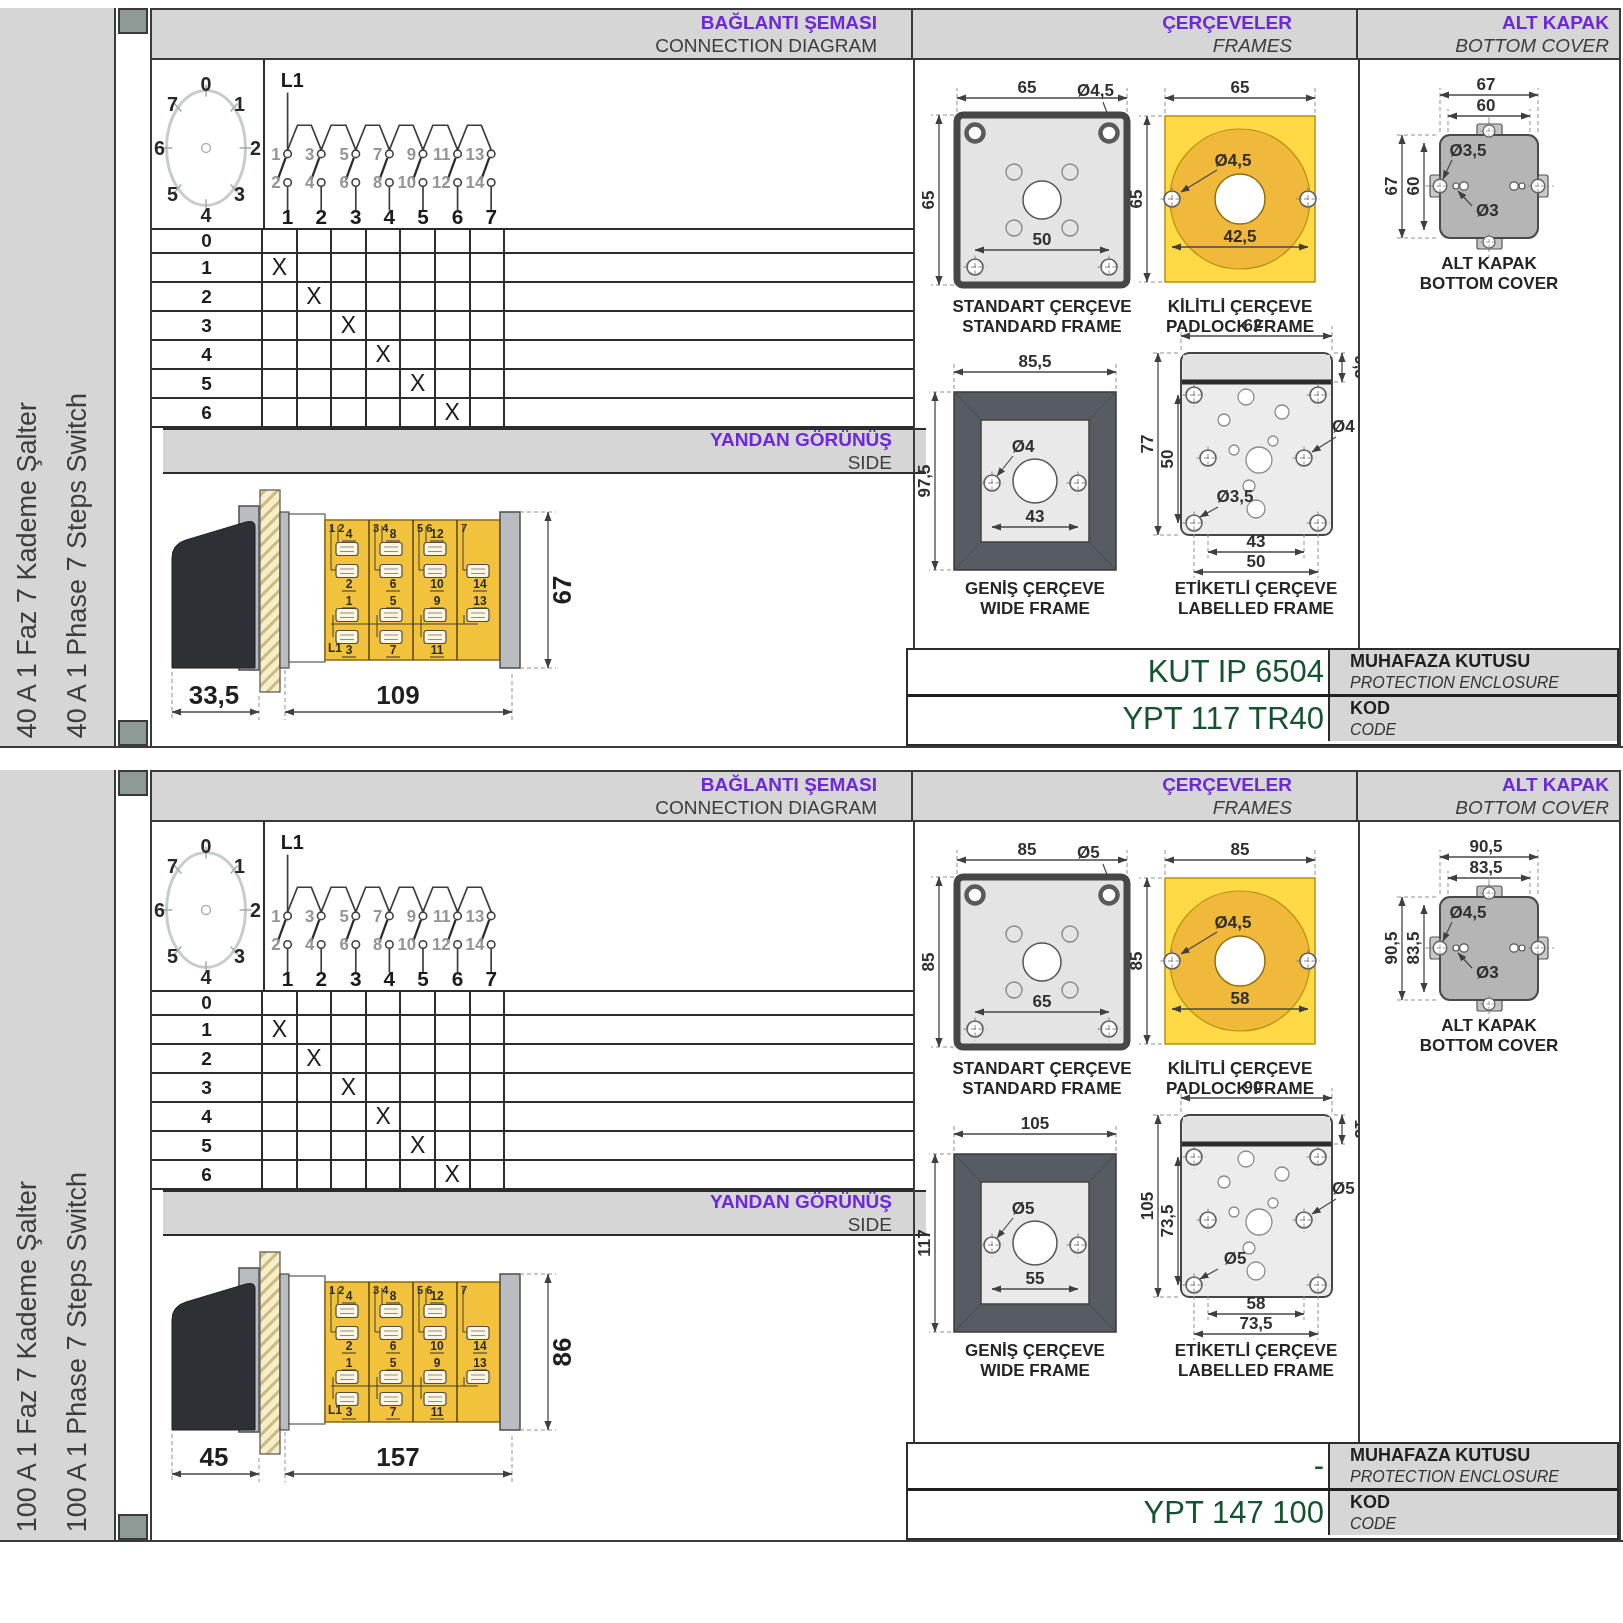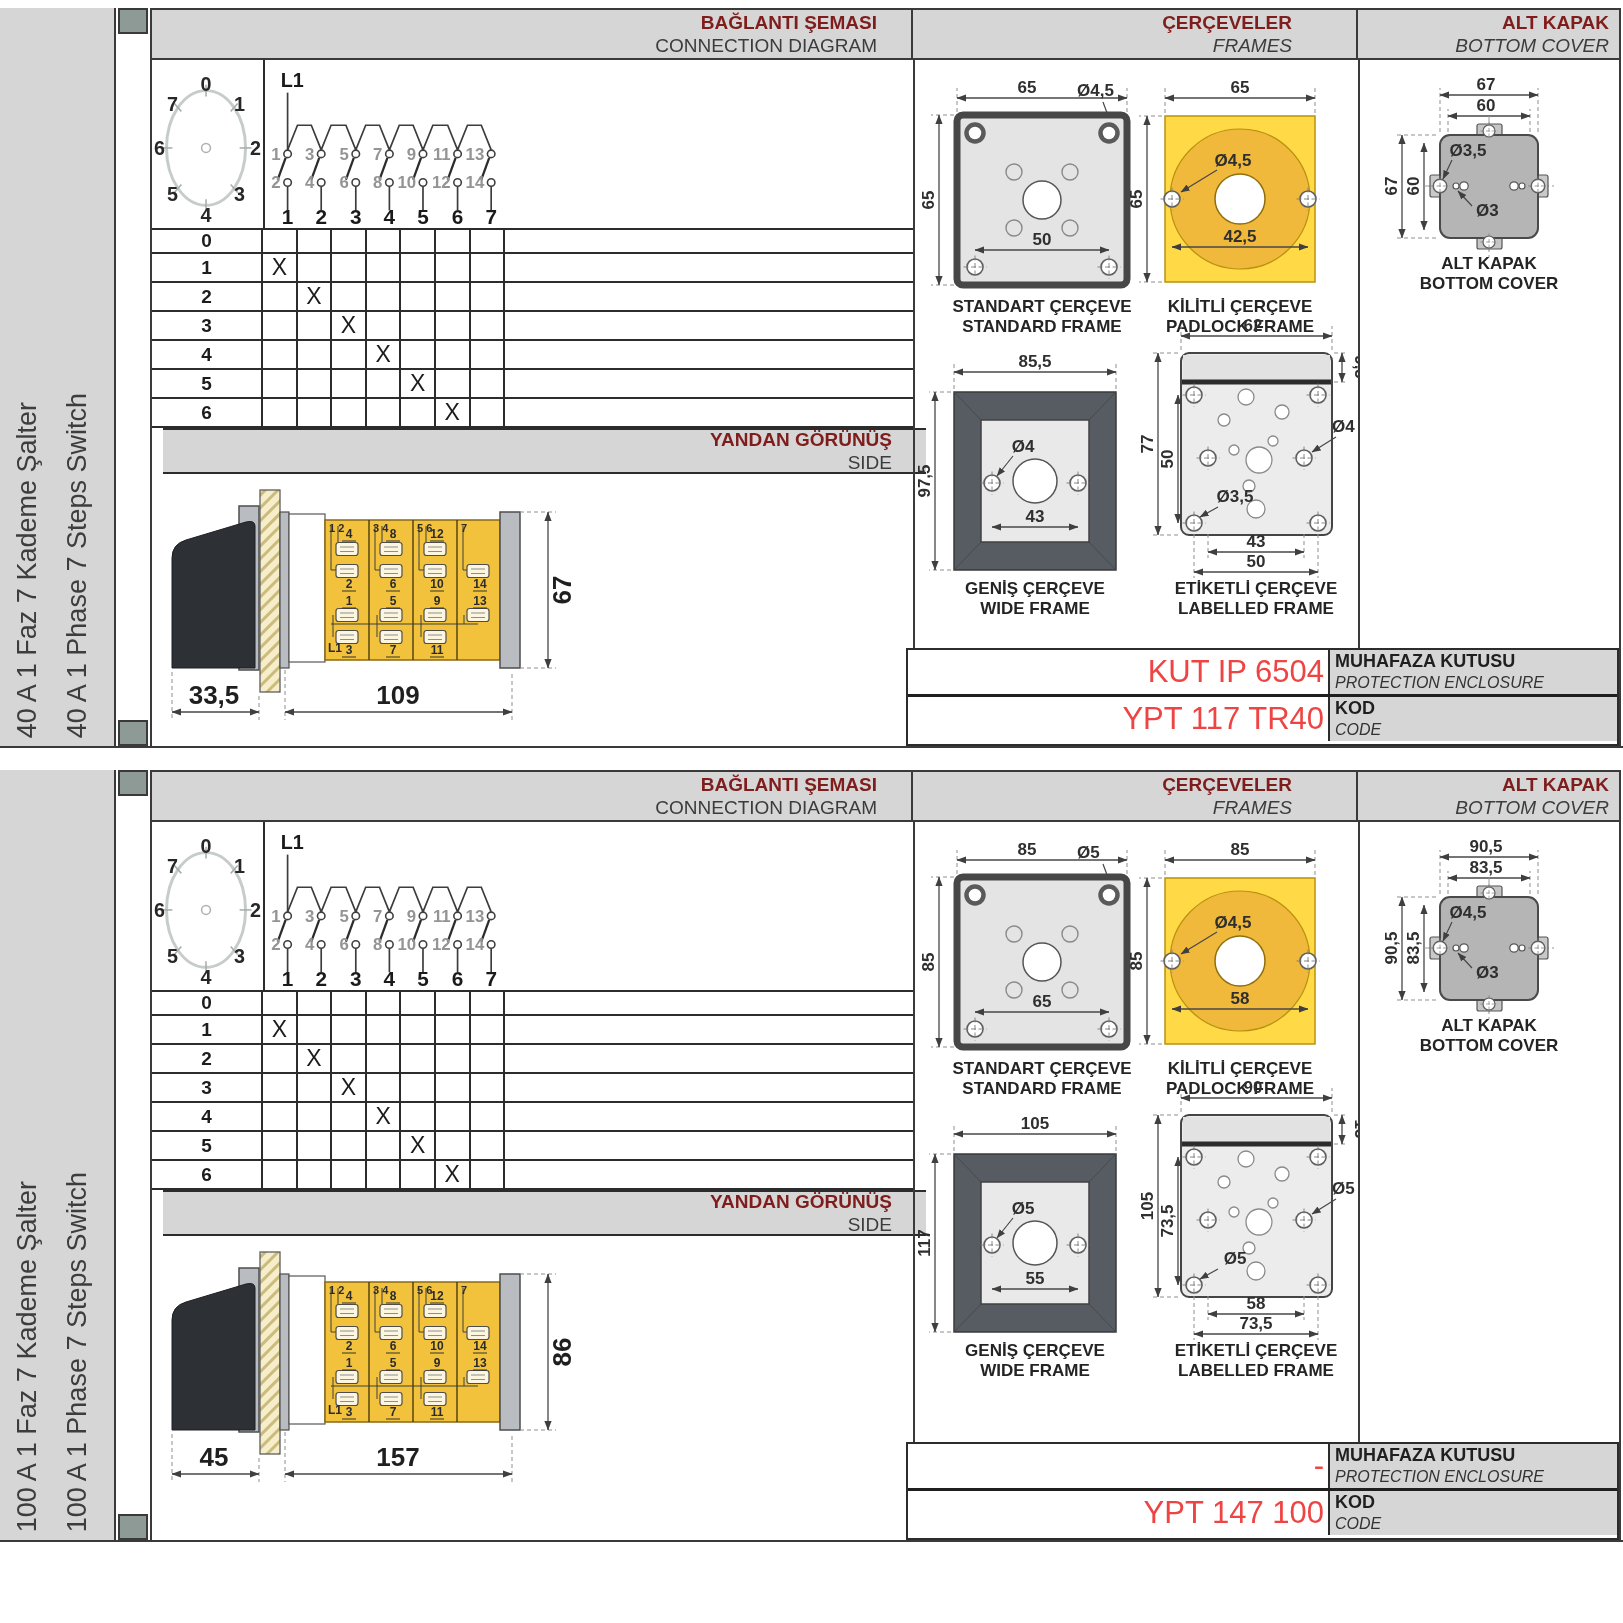--- a/index.html
+++ b/index.html
@@ -15,42 +15,42 @@
 .vtext.en{left:62px}
 .rail-sq{position:absolute;left:118px;width:30px;height:26px;background:#8d9a96;border:2px solid #3a3a3a}
 .rail-sq.top{top:0}
 .rail-sq.bot{bottom:0}
 .main{position:absolute;left:150px;top:0;bottom:0;width:1471px;border:2px solid #3a3a3a;border-bottom:none;background:#fff}
 .hdr{position:absolute;left:0;top:0;width:100%;height:50px;display:flex;background:#d6d6d6;border-bottom:2px solid #3a3a3a}
 .hcell{height:100%;display:flex;flex-direction:column;justify-content:center;align-items:flex-end}
 .hc-conn{width:761px;border-right:2px solid #3a3a3a;padding-right:34px}
 .hc-frames{width:445px;border-right:2px solid #3a3a3a;padding-right:64px}
 .hc-cover{flex:1;padding-right:10px}
-.h-tr{font-weight:bold;font-size:19px;color:#7f1d1d;line-height:23px}
+.h-tr{font-weight:bold;font-size:19px;color:#6d28d9;line-height:23px}
 .h-en{font-size:19px;color:#3c3c3c;line-height:23px}
 .it{font-style:italic}
 .dialbox{position:absolute;left:0;top:50px;width:113px;height:170px;border-right:2px solid #2c2c2c;border-bottom:2px solid #2c2c2c}
 .contacts{position:absolute;left:113px;top:50px;width:650px;height:170px;border-bottom:2px solid #2c2c2c}
 .xtable{position:absolute;left:0;top:220px;width:763px;height:198px;display:grid;grid-template-rows:repeat(8,1fr);border-bottom:2px solid #2c2c2c}
 .xrow{display:grid;grid-template-columns:111px repeat(7,34.6px) minmax(0,1fr)}
 .xrow:not(:last-child){border-bottom:2px solid #2c2c2c}
 .tl{border-right:2px solid #2c2c2c;font-weight:bold;font-size:19px;color:#1d1d1d;display:flex;align-items:center;justify-content:center}
 .tc{border-right:2px solid #2c2c2c;display:flex;align-items:center;justify-content:center;font-size:23px;color:#1b1b1b}
 .sideband{position:absolute;left:11px;top:418px;width:763px;height:46px;background:#d6d6d6;border-top:2px solid #2c2c2c;border-bottom:2px solid #2c2c2c;display:flex;flex-direction:column;justify-content:center;align-items:flex-end;padding-right:34px}
 .sideview{position:absolute;left:0;top:464px;width:763px;height:276px}
 .frpanel{position:absolute;left:763px;top:50px;width:445px;height:602px}
 .cvpanel{position:absolute;left:1208px;top:50px;width:263px;height:602px}
 .vline-f{position:absolute;left:761px;top:50px;bottom:0;width:2px;background:#3a3a3a}
 .vline-c{position:absolute;left:1206px;top:50px;height:calc(100% - 148px);width:2px;background:#3a3a3a}
 .codes{position:absolute;right:0;bottom:0;width:713px;height:98px;border:2px solid #2c2c2c;background:#fff}
 .crow{display:flex;width:100%}
 .crow1{height:47px;border-bottom:3px solid #1f1f1f}
 .crow2{height:44px}
-.cval{width:422px;border-right:2px solid #2c2c2c;background:#fff;display:flex;align-items:center;justify-content:flex-end;padding-right:4px;font-size:31px;color:#ef4444;white-space:nowrap}
-.clab{flex:1;background:#d6d6d6;display:flex;flex-direction:column;justify-content:center;padding-left:5px}
+.cval{width:422px;border-right:2px solid #2c2c2c;background:#fff;display:flex;align-items:center;justify-content:flex-end;padding-right:4px;font-size:31px;color:#14532d;white-space:nowrap}
+.clab{flex:1;background:#d6d6d6;display:flex;flex-direction:column;justify-content:center;padding-left:20px}
 .cl-tr{font-weight:bold;font-size:18px;color:#1f1f1f;line-height:21px}
 .cl-en{font-style:italic;font-size:16px;color:#333;line-height:21px;white-space:nowrap}
 
 text{font-family:"Liberation Sans",sans-serif}
 .dm{font-size:17px;font-weight:bold;fill:#2f2f2f}
 .dmb{font-size:26px;font-weight:bold;fill:#1f1f1f}
 .cap{font-size:17px;font-weight:bold;fill:#242424}
 .gnum{font-size:17px;font-weight:bold;fill:#949494}
 .bnum{font-size:21px;font-weight:bold;fill:#1a1a1a}
 .l1t{font-size:20px;font-weight:bold;fill:#1a1a1a}

